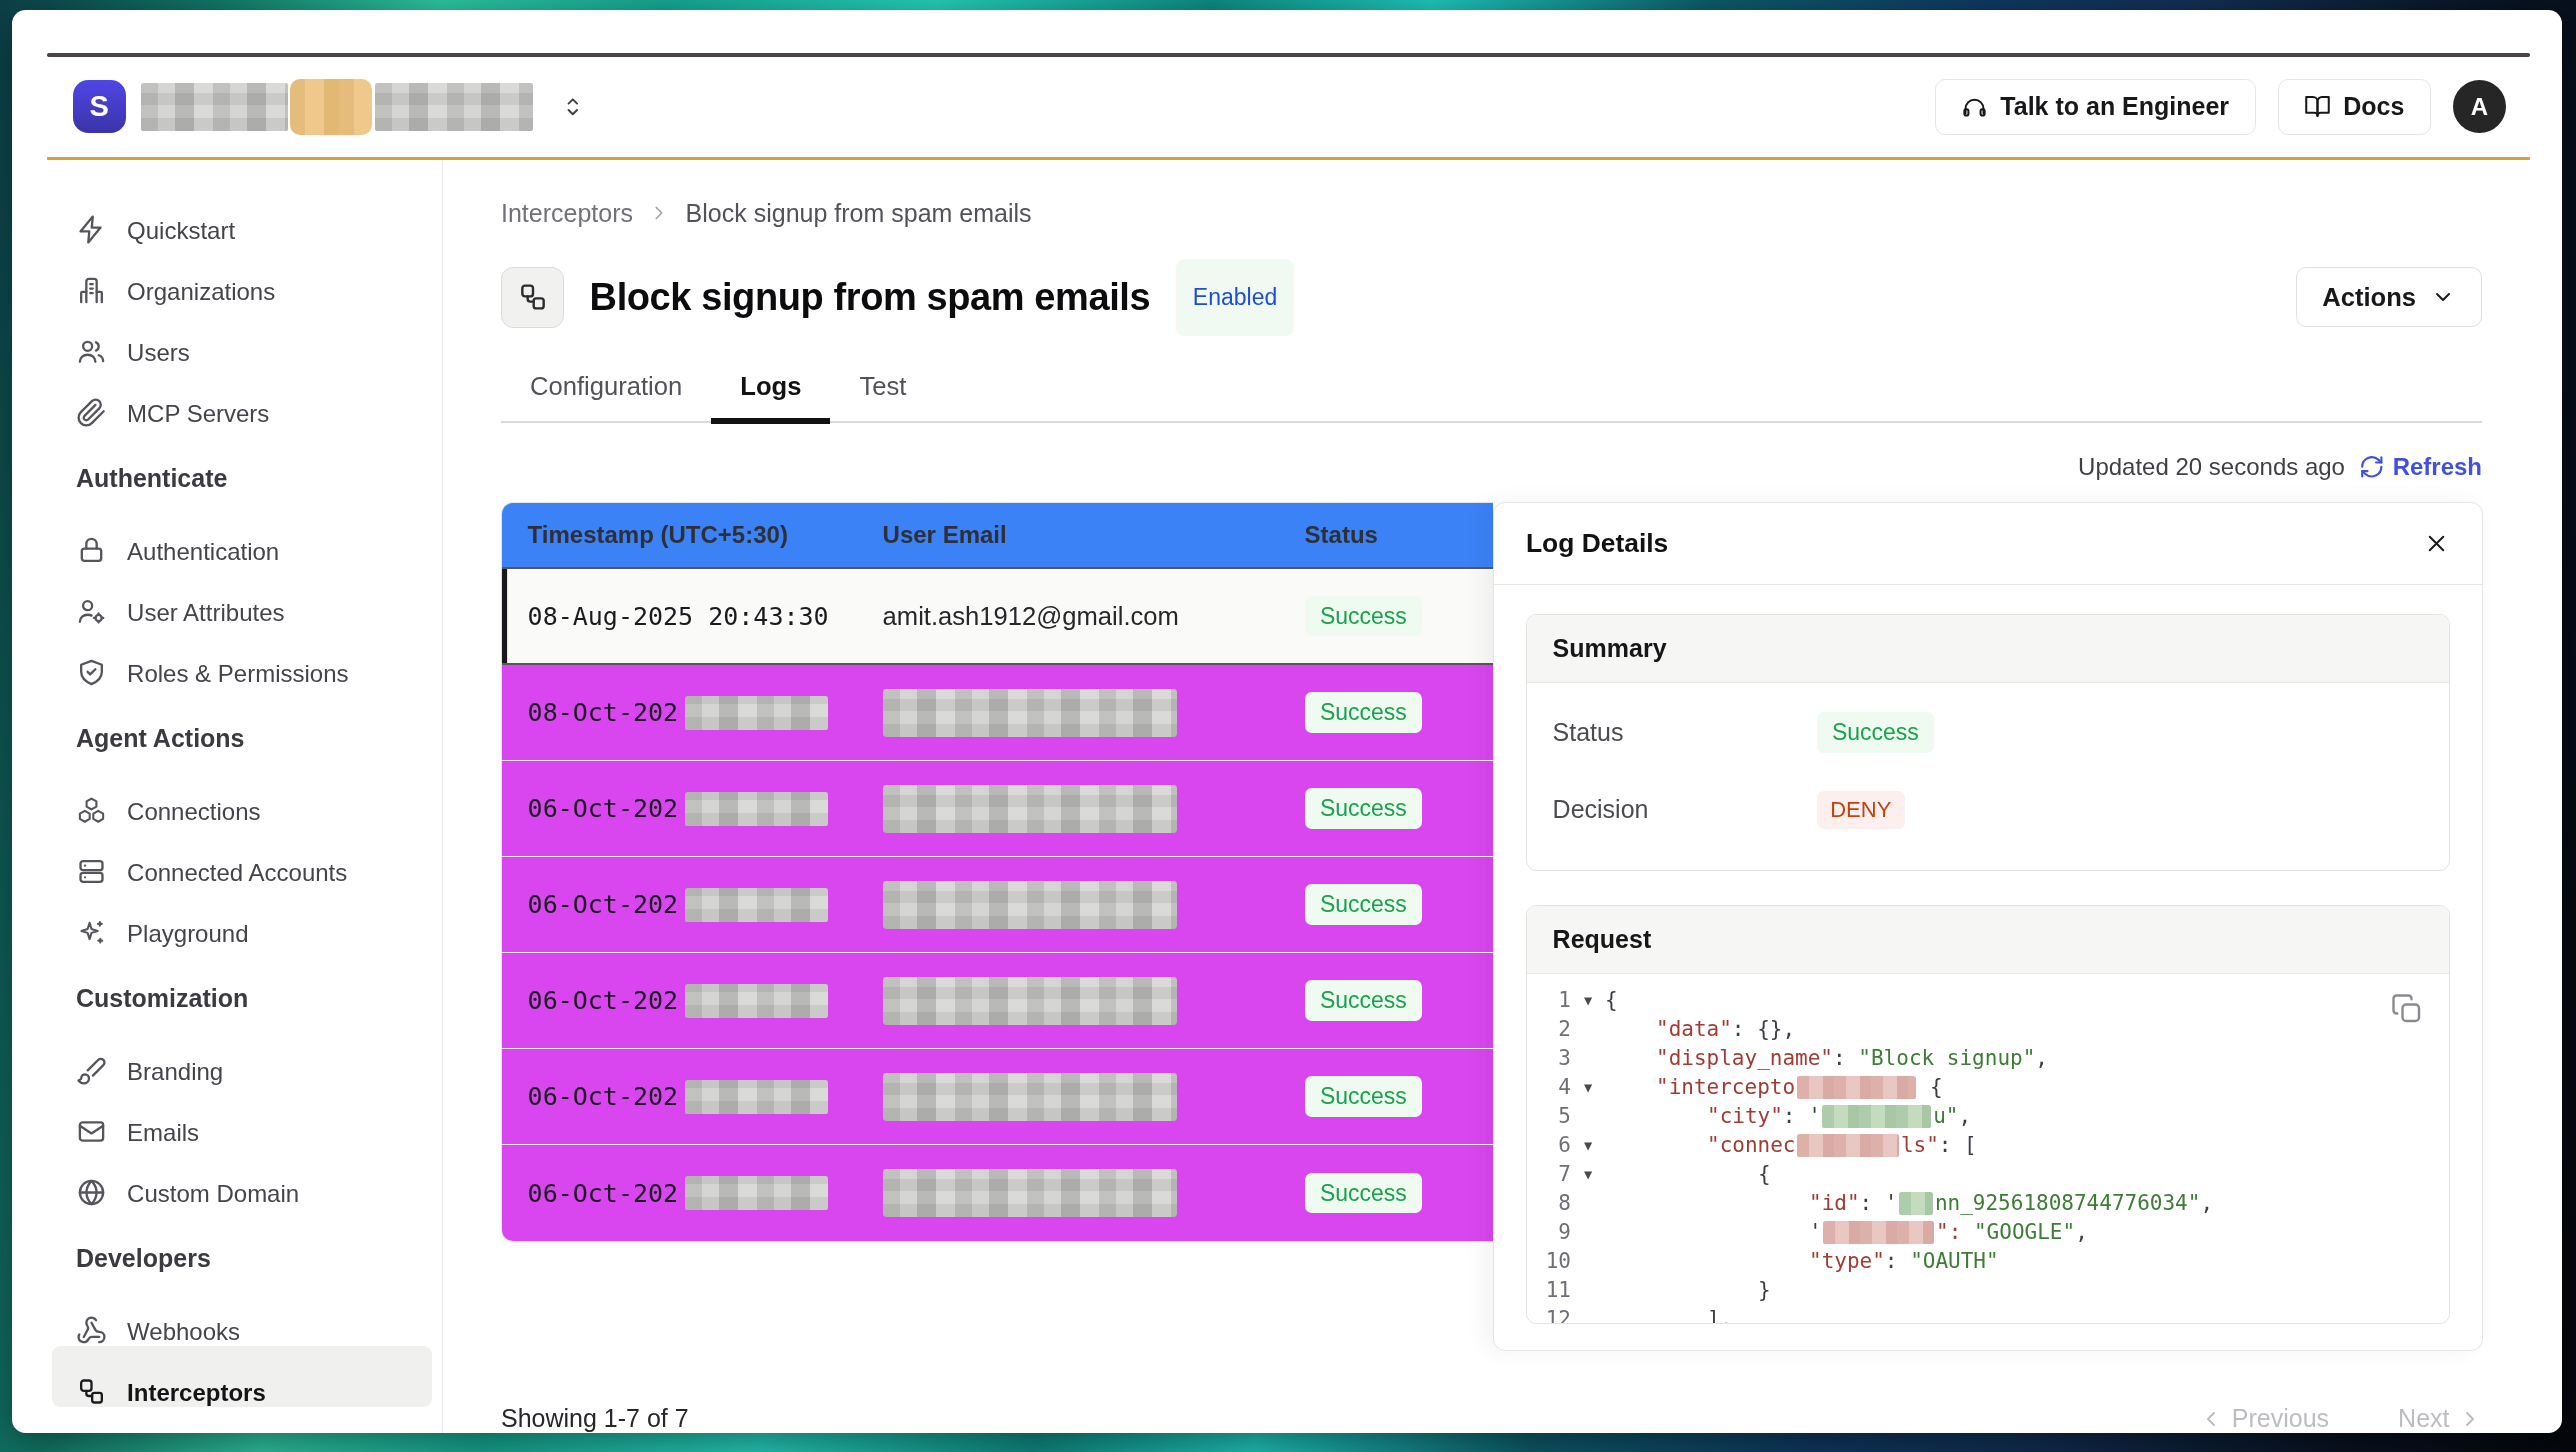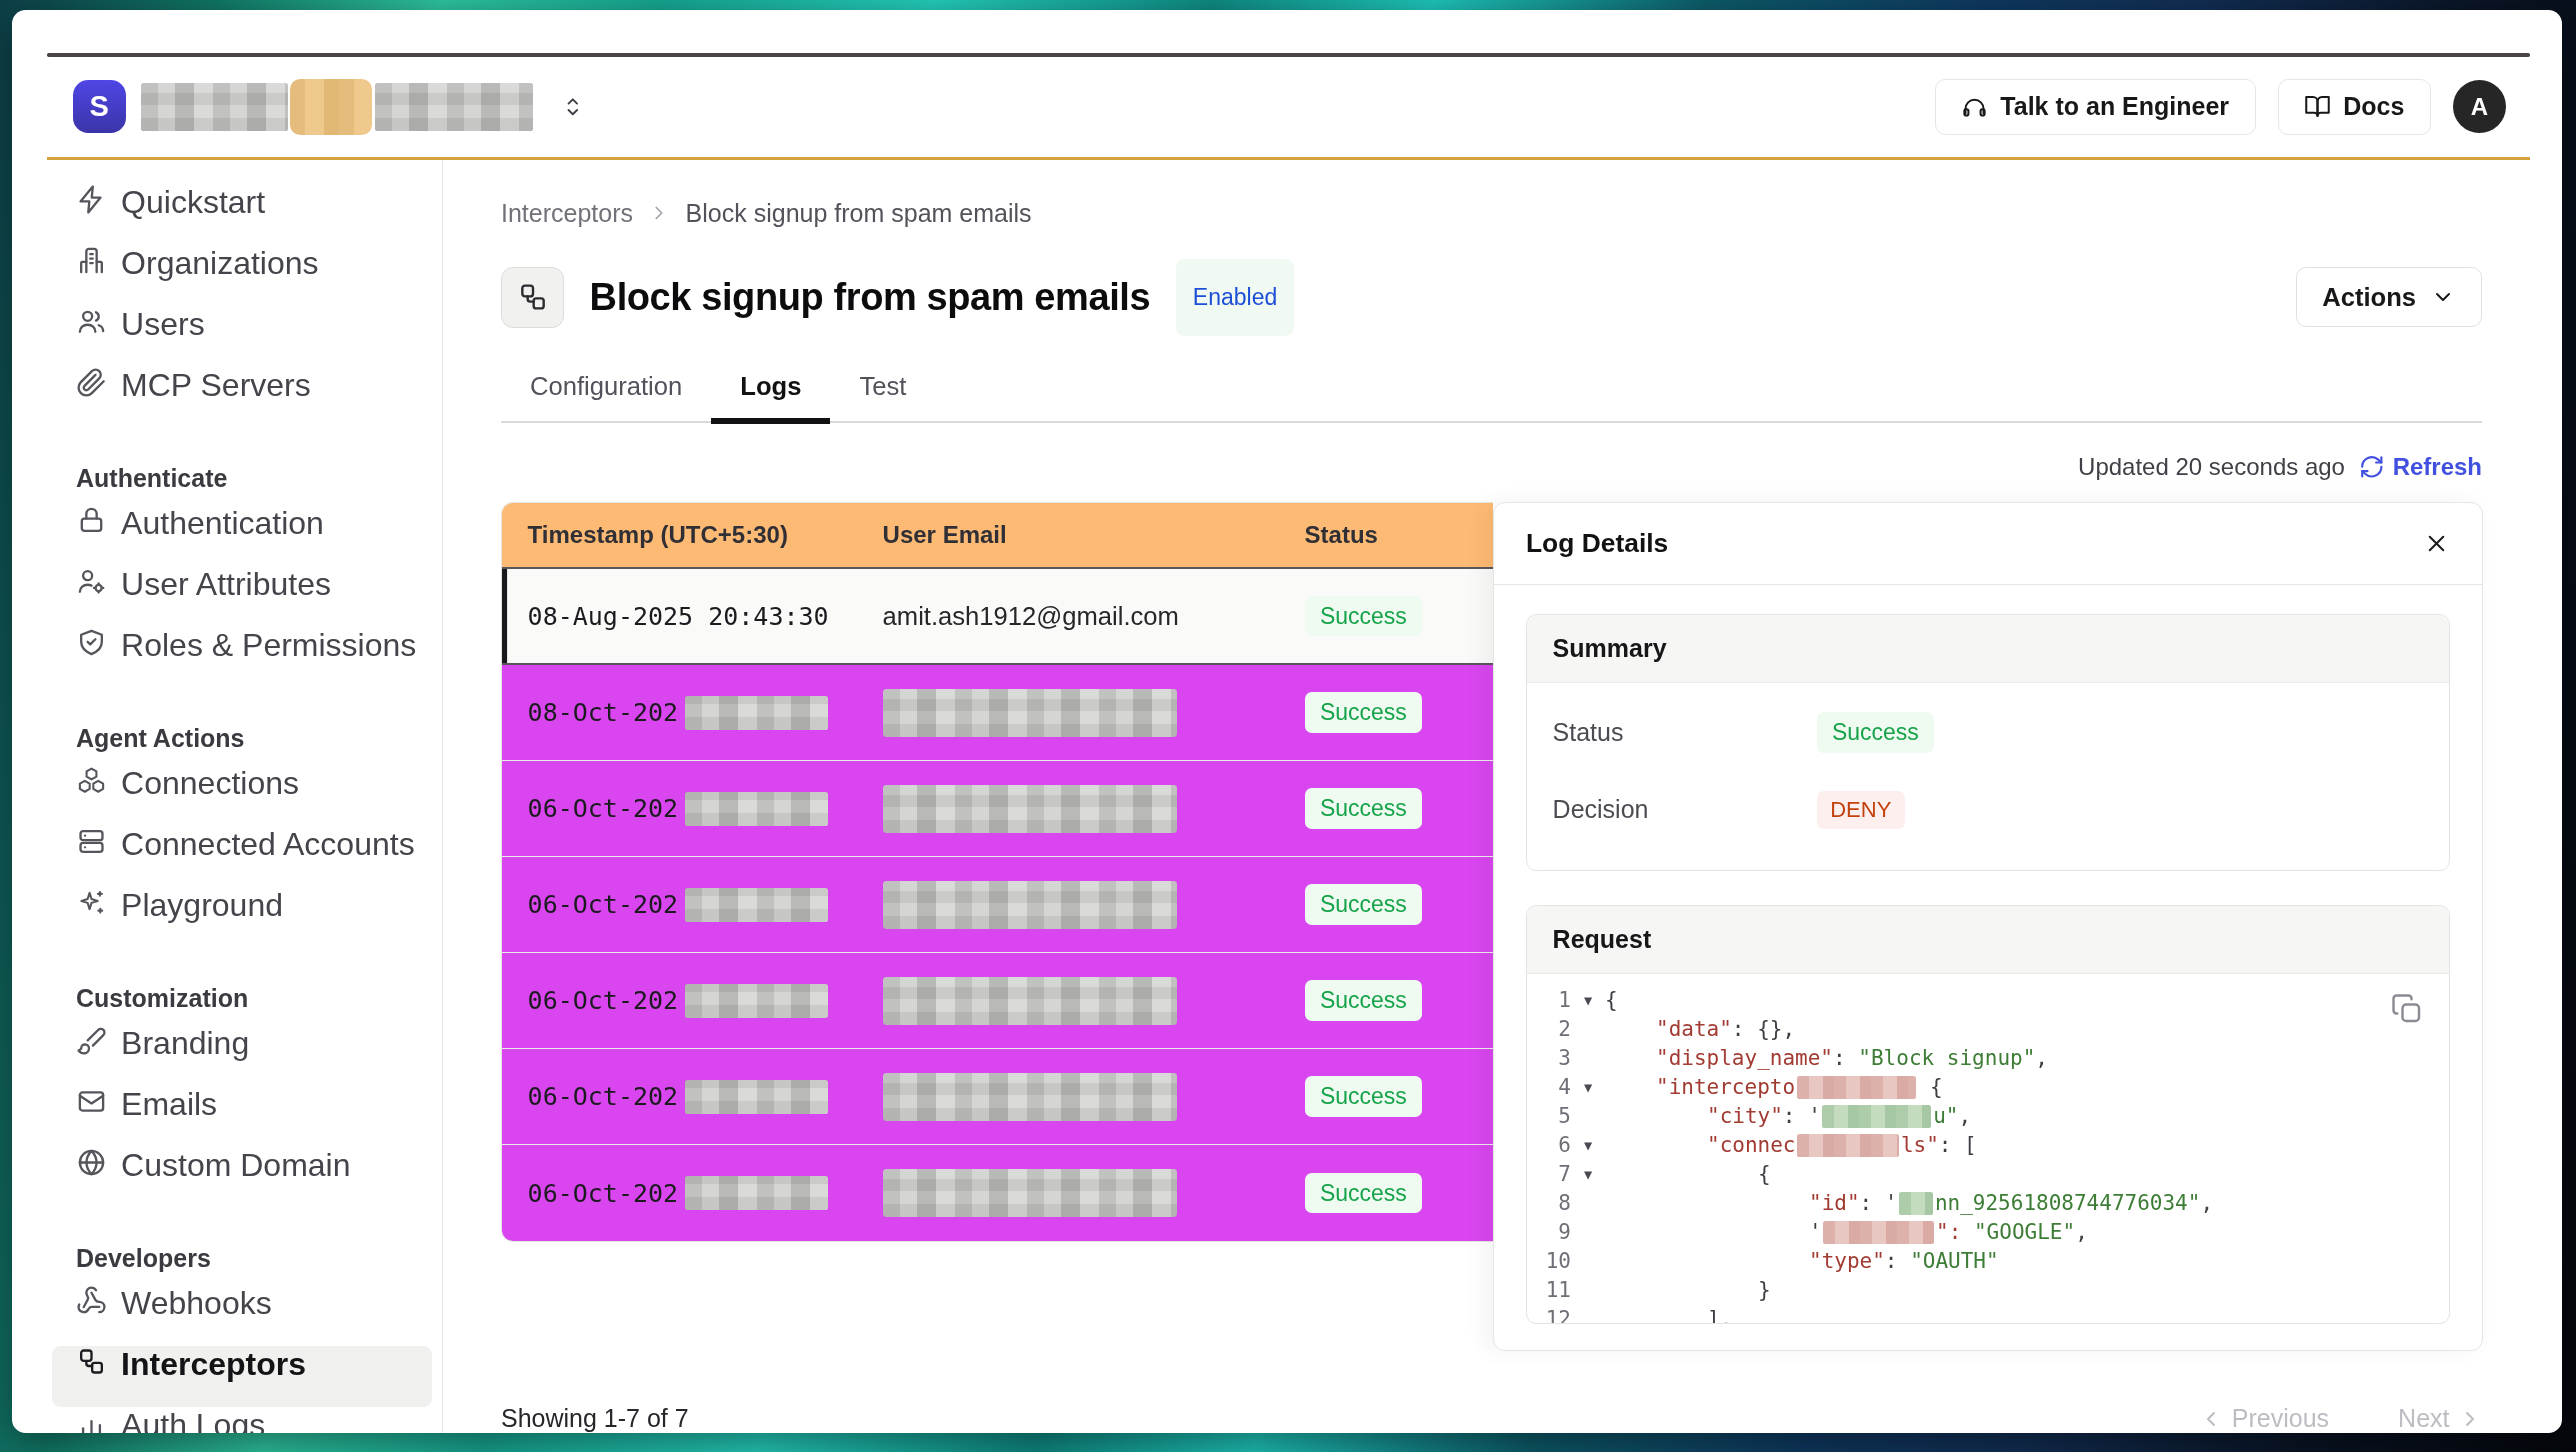--- a/index.html
+++ b/index.html
@@ -31,22 +31,22 @@
   .switch-icon { margin-left:12px; color:#3f3f46; }
   .header-right { margin-left:auto; display:flex; align-items:center; gap:22px; }
   .hbtn { display:flex; align-items:center; gap:12px; height:56px; padding:0 25.6px;
     border:1.7px solid #e5e5e3; border-radius:10.2px; background:#fff; font-size:25px; font-weight:bold; color:#18181b; cursor:pointer; }
   .avatar { width:53px; height:53px; border-radius:50%; background:#262626; color:#fff;
     font-size:24px; font-weight:bold; display:flex; align-items:center; justify-content:center; }
 
   
   .app-body { flex:1; display:flex; min-height:0; }
   .sidebar { width:396px; flex:none; border-right:1.7px solid #e8e8e6; padding:24px 5.1px 0 0; overflow:hidden; }
-  .side-item { display:flex; align-items:flex-start; gap:14px; height:61px; padding:0 0 0 24px;
-    margin:0 5.1px; border-radius:8.5px; color:#44444b; font-size:32px; cursor:pointer; }
+  .side-item { display:flex; align-items:flex-end; gap:20px; height:61px; padding:0 0 0 24px;
+    margin:0 5.1px; border-radius:8.5px; color:#44444b; font-size:24px; cursor:pointer; }
   .side-item .sicon { width:31px; height:31px; flex:none; color:#55555c; display:flex; }
   .side-item.active { background:#f0f0ee; color:#141417; font-weight:bold; }
   .side-item.active .sicon { color:#1c1c20; }
   .side-header { font-size:25px; font-weight:bold; color:#3a3a40; padding-left:29px; margin:36px 0 12px; }
 
   .content { flex:1; min-width:0; padding:0 48px 0 58px; display:flex; flex-direction:column; }
 
   
   .breadcrumb { margin-top:39px; display:flex; align-items:center; gap:15.3px; font-size:25px; }
   .bc-parent { color:#71717a; cursor:pointer; }
@@ -67,21 +67,21 @@
 
   
   .meta-row { margin-top:28px; display:flex; justify-content:flex-end; align-items:center; gap:13.6px; height:34px; }
   .updated-text { font-size:24px; color:#3f3f46; }
   .refresh { display:flex; align-items:center; gap:8.5px; color:#4250df; font-size:24px; font-weight:bold; cursor:pointer; }
 
   
   .logs-row { margin-top:19px; display:flex; align-items:flex-start; }
   .table-card { width:992px; flex:none; border:1.7px solid #e5e5e3; border-right:none;
     border-radius:12px 0 0 12px; overflow:hidden; background:#fff; }
-  .t-head { display:grid; grid-template-columns:355px 422px 1fr; background:#fdba74;
+  .t-head { display:grid; grid-template-columns:355px 422px 1fr; background:#3b82f6;
     border-bottom:2.6px solid #5a565c; height:66px; align-items:center; }
   .t-head > div { padding-left:25.6px; font-size:24px; font-weight:bold; color:#2f2f35; }
   .t-row { display:grid; grid-template-columns:355px 422px 1fr; height:96px; align-items:center;
     border-bottom:1.7px solid #ececea; cursor:pointer; background:#d946ef; }
   .t-row:last-child { border-bottom:none; }
   .t-row.selected { background:#fafaf9; box-shadow:inset 5.1px 0 0 #19191c; border-bottom:2.6px solid #5a565c; }
   .t-cell { padding-left:25.6px; font-size:25.6px; color:#27272a; display:flex; align-items:center; gap:6.8px; }
   .ts { font-family:"DejaVu Sans Mono", monospace; font-size:25px; color:#1b1b1f; }
   .rd-ts { width:143px; height:34px; }
   .rd-email { width:294px; height:48px; border-radius:3.4px; }

